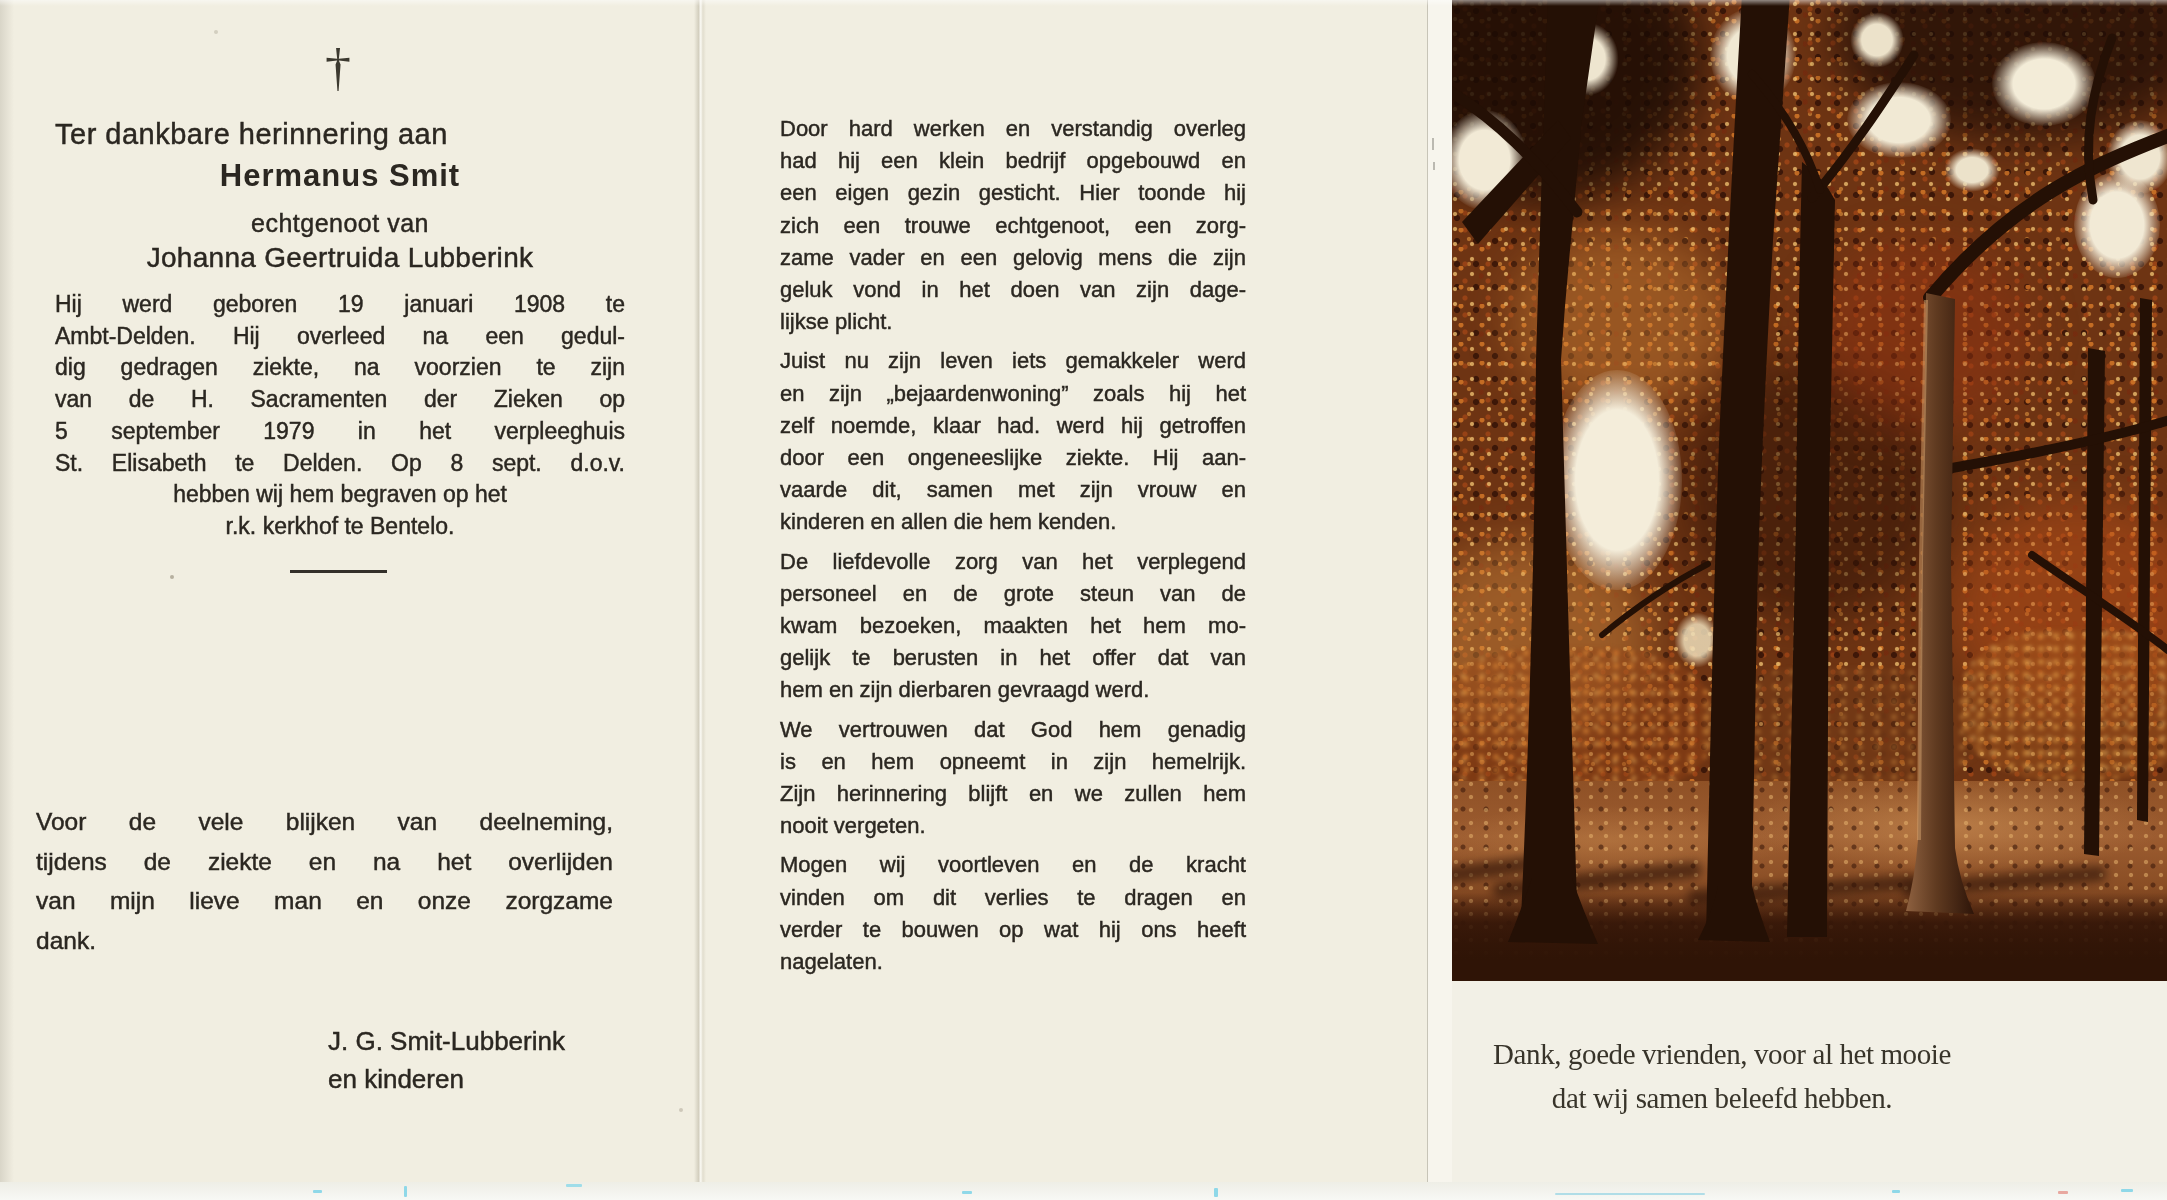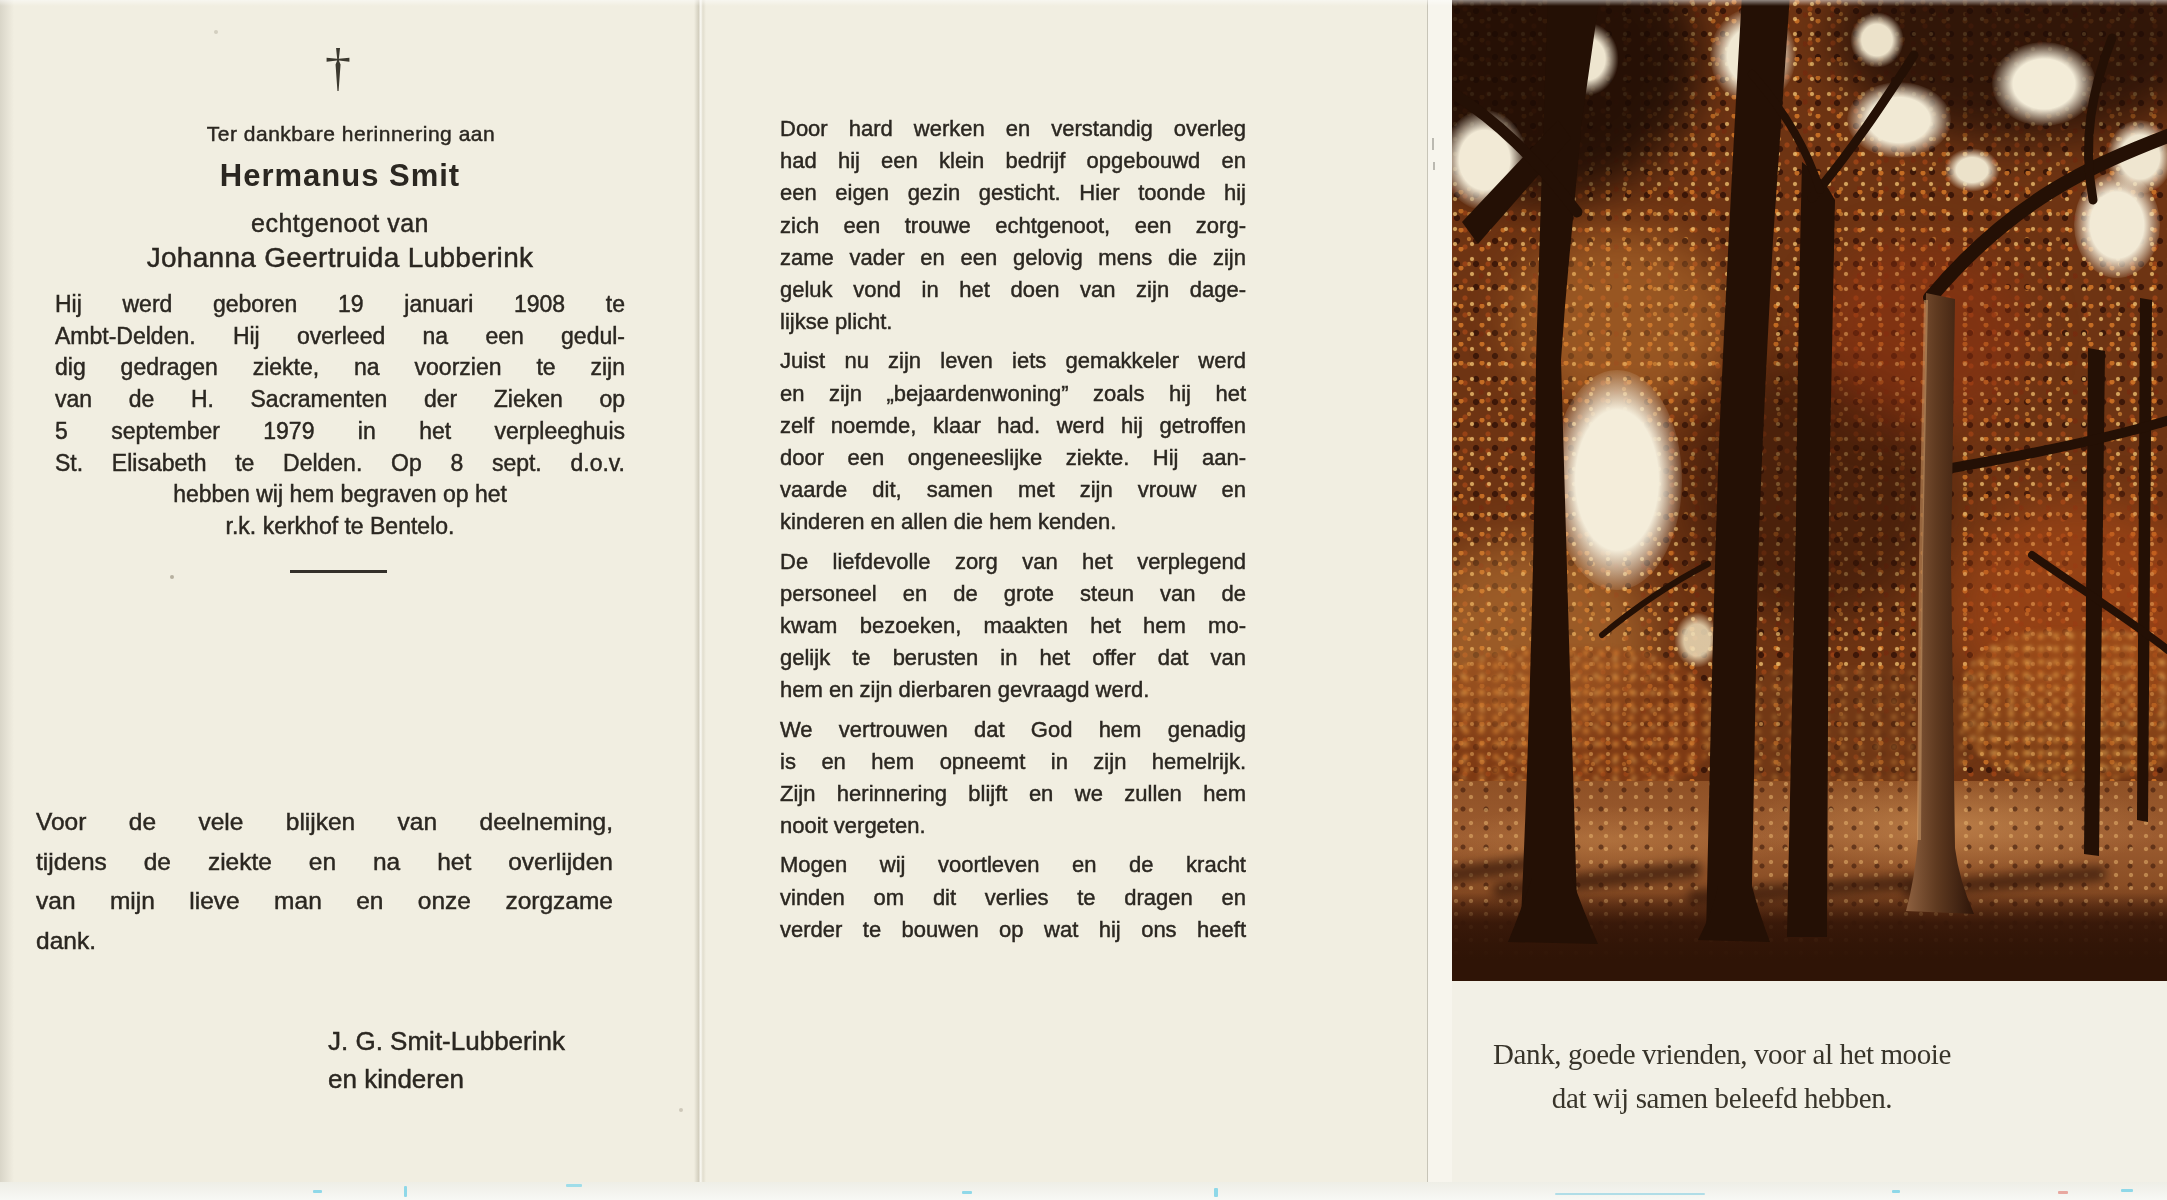--- a/index.html
+++ b/index.html
@@ -15,21 +15,21 @@
   .tline{text-align:justify;text-align-last:justify;white-space:nowrap_;}
   .tline.end{text-align-last:left;}
   .tline.center{text-align-last:center;text-align:left;}
   .plain .tline{text-align:left;text-align-last:left;}
   .centered .tline{text-align:center;text-align-last:center;}
   .thick{-webkit-text-stroke:.45px currentColor;}
 
   
   .cross{left:308px;top:40px;width:60px;font-family:"Liberation Serif",serif;font-weight:400;
          font-size:52px;line-height:56px;text-align:center;color:#3c392f;}
-  .intro{left:66px;top:119px;width:570px;font-size:21px;line-height:30px;text-align:center;letter-spacing:.5px;}
+  .intro{left:55px;top:119px;width:570px;font-size:29px;line-height:30px;letter-spacing:.5px;}
   .name{left:55px;top:158px;width:570px;font-size:31px;line-height:36px;font-weight:700;
         text-align:center;letter-spacing:1px;}
   .relation{left:55px;top:208px;width:570px;font-size:25px;line-height:30px;text-align:center;letter-spacing:.5px;}
   .spouse{left:55px;top:241px;width:570px;font-size:28px;line-height:33px;text-align:center;letter-spacing:.3px;}
   .bio{left:55px;top:289px;width:570px;font-size:23px;line-height:31.7px;}
   .divider{left:290px;top:570px;width:97px;height:3px;background:#34302a;}
   .thanks{left:36px;top:802px;width:577px;font-size:24.5px;line-height:39.5px;}
   .signature{left:328px;top:1022px;width:300px;font-size:26px;line-height:38px;}
 
   
@@ -142,20 +142,21 @@
     <div class="para">
         <div class="tline">We vertrouwen dat God hem genadig</div>
         <div class="tline">is en hem opneemt in zijn hemelrijk.</div>
         <div class="tline">Zijn herinnering blijft en we zullen hem</div>
         <div class="tline end">nooit vergeten.</div>
       </div>
     <div class="para">
         <div class="tline">Mogen wij voortleven en de kracht</div>
         <div class="tline">vinden om dit verlies te dragen en</div>
         <div class="tline">verder te bouwen op wat hij ons heeft</div>
+        <div class="tline end">nagelaten.</div>
       </div>
   </div>
 
   <div class="abs card-edge"></div>
   <div class="edge-dash" style="left:1432px;top:138px"></div>
   <div class="edge-dash" style="left:1433px;top:162px;height:8px"></div>
   <div class="abs right-card"></div>
 
   <div class="abs photo">
     <div class="ph-base"></div>

